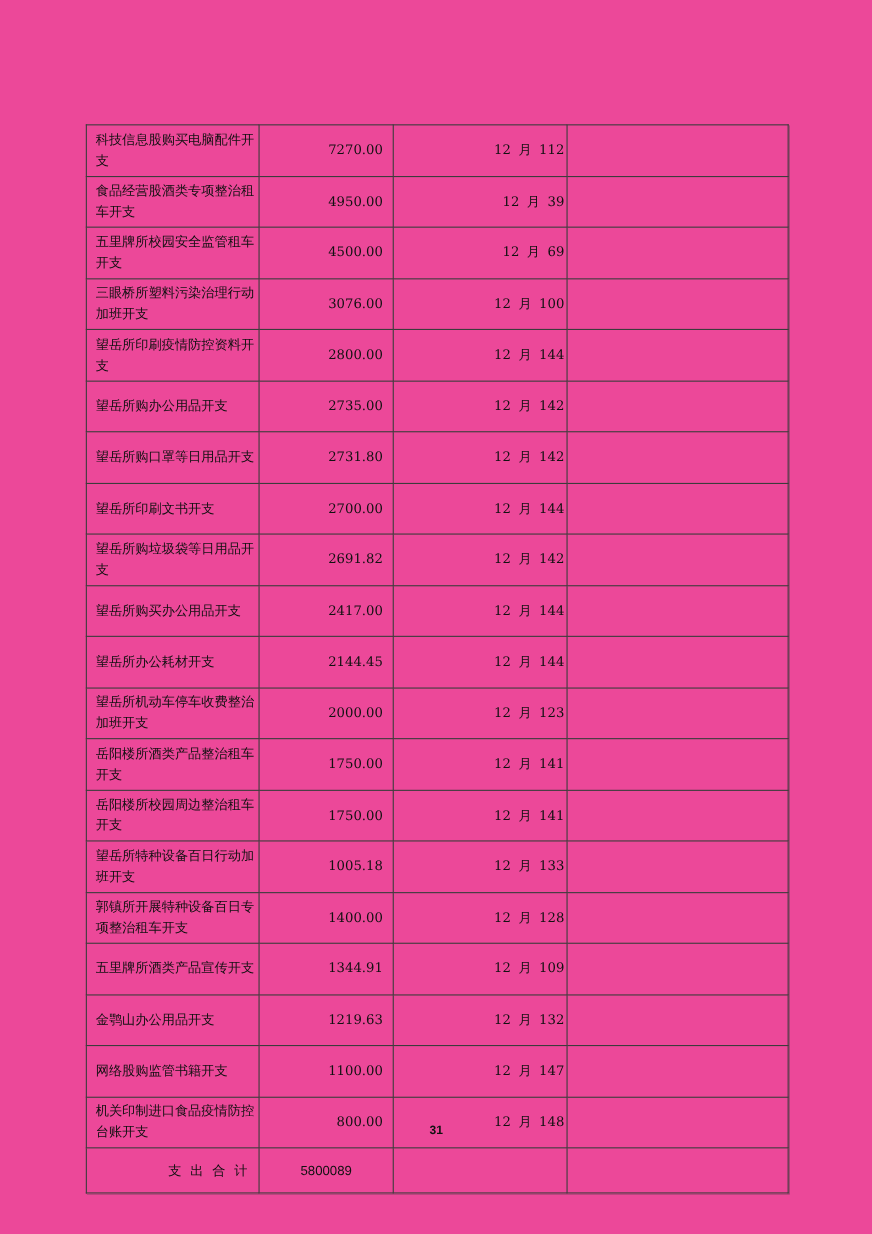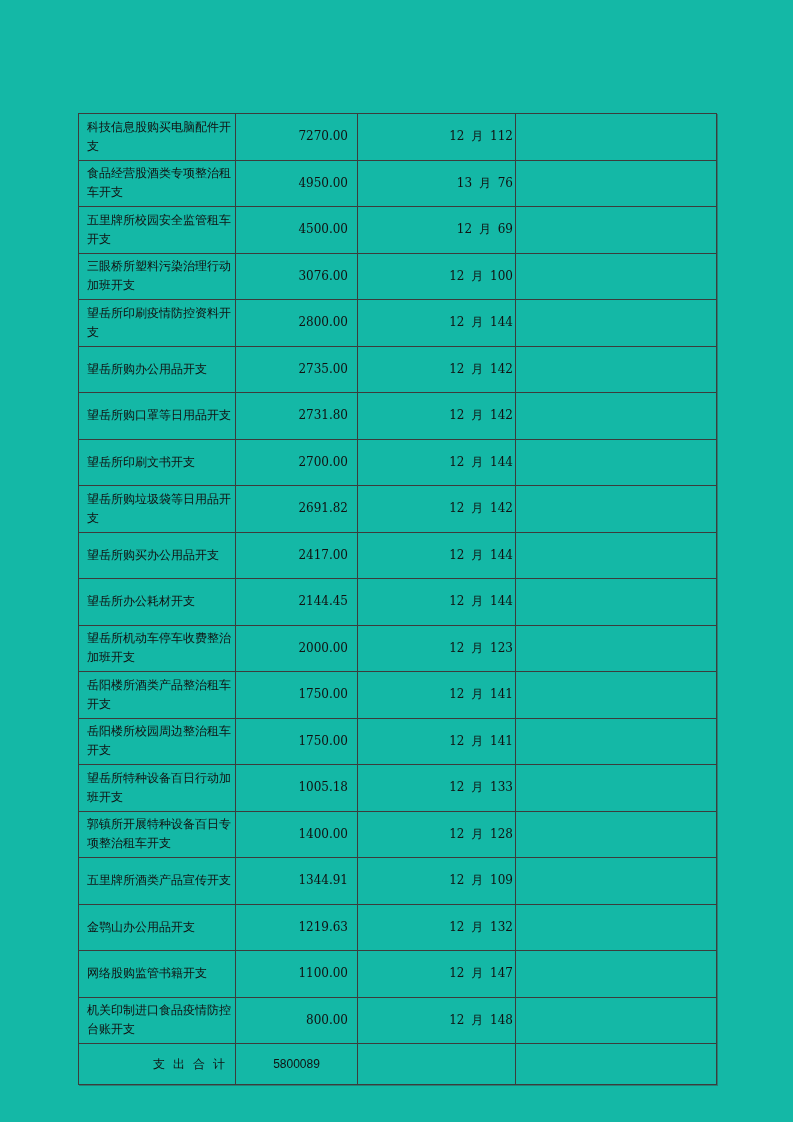--- a/index.html
+++ b/index.html
@@ -9,21 +9,21 @@
     height: 1122px;
     background: #ffffff;
     overflow: hidden;
     font-family: "DejaVu Serif", "Liberation Serif", serif;
     color: #111111;
   }
   .page {
     position: relative;
     width: 793px;
     height: 1122px;
-    background: #14b8a6;
+    background: #ec4899;
   }
   table.expense-table {
     position: absolute;
     left: 78px;
     top: 113px;
     width: 638px;
     border-collapse: collapse;
     table-layout: fixed;
     box-shadow: 1px 1px 0 rgba(60,60,60,0.45);
   }
@@ -97,21 +97,21 @@
     <tbody id="table-body">
         <tr>
     <td class="cell-desc">科技信息股购买电脑配件开支</td>
     <td class="cell-amount">7270.00</td>
     <td class="cell-date">12 月 112</td>
     <td class="cell-note"></td>
   </tr>
         <tr>
     <td class="cell-desc">食品经营股酒类专项整治租车开支</td>
     <td class="cell-amount">4950.00</td>
-    <td class="cell-date">13 月 76</td>
+    <td class="cell-date">12 月 39</td>
     <td class="cell-note"></td>
   </tr>
         <tr>
     <td class="cell-desc">五里牌所校园安全监管租车开支</td>
     <td class="cell-amount">4500.00</td>
     <td class="cell-date">12 月 69</td>
     <td class="cell-note"></td>
   </tr>
         <tr>
     <td class="cell-desc">三眼桥所塑料污染治理行动加班开支</td>
@@ -219,14 +219,15 @@
     <tbody>
       <tr class="total-row">
         <td class="cell-total-label">支出合计</td>
         <td class="cell-total-amount">5800089</td>
         <td class="cell-date"></td>
         <td class="cell-note"></td>
       </tr>
     </tbody>
   </table>
 
+  <div class="page-number">31</div>
 
 </div>
 
 </body></html>

